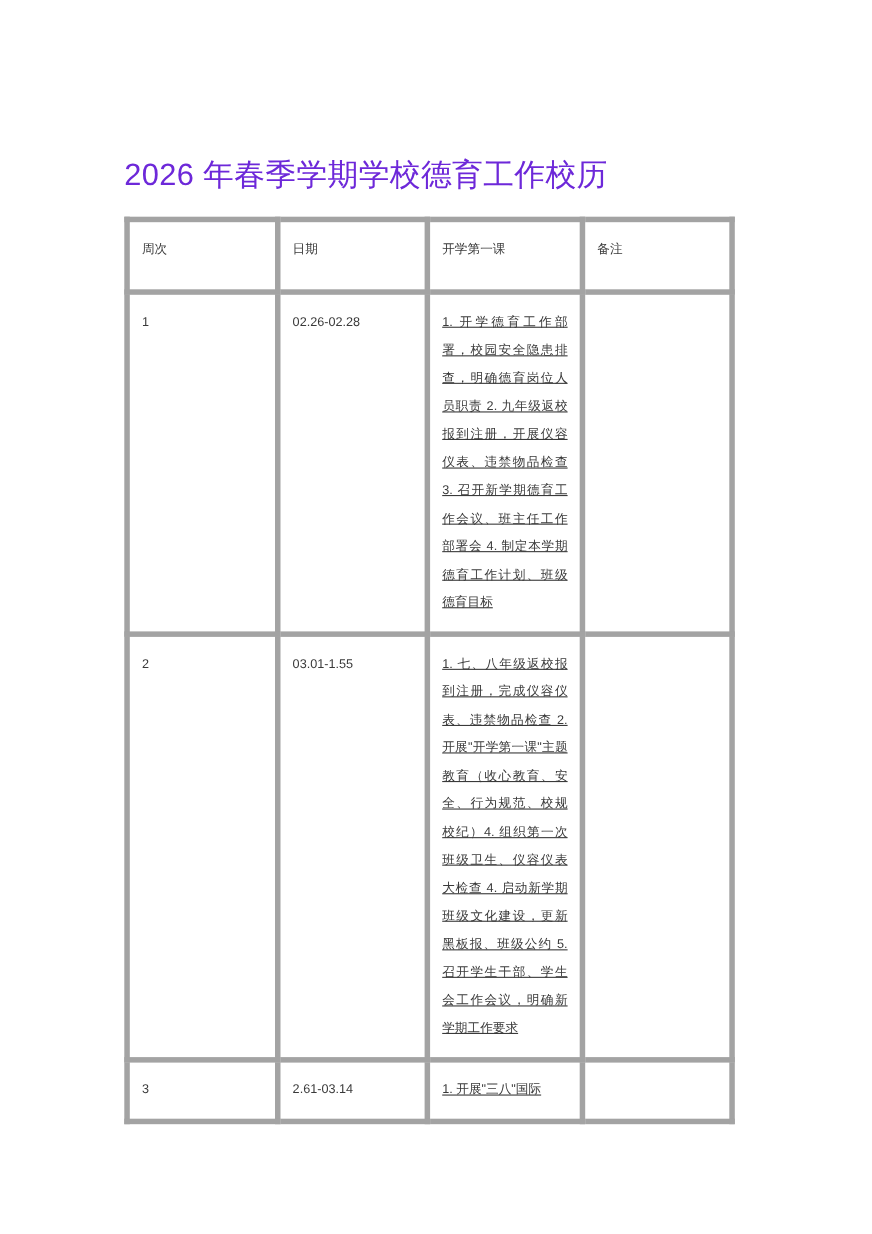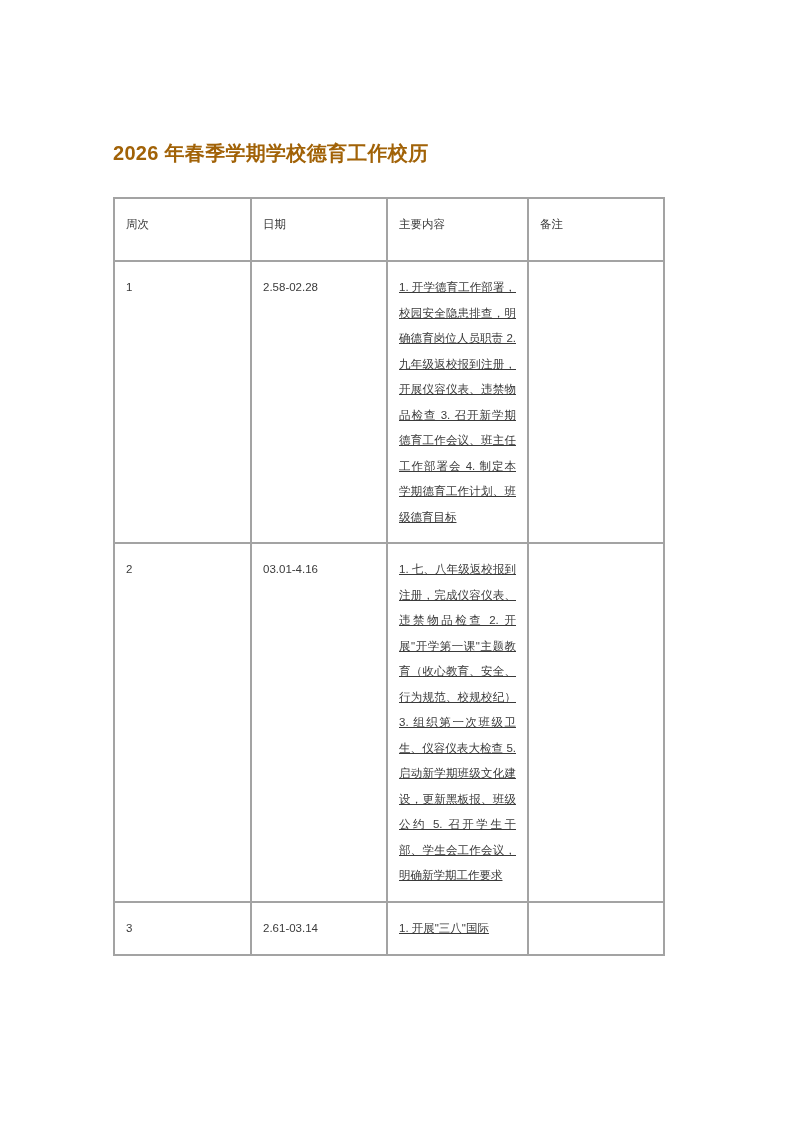--- a/index.html
+++ b/index.html
@@ -19,37 +19,37 @@
     width: 793px;
     height: 1122px;
     background: #ffffff;
     box-sizing: border-box;
   }
   .doc-title {
     position: absolute;
     left: 113px;
     top: 123px;
     width: 560px;
-    font-size: 20px;
-    font-weight: bold;
+    font-size: 28px;
+    font-weight: normal;
     letter-spacing: 0.3px;
     line-height: 34px;
-    color: #a16207;
+    color: #6d28d9;
     white-space: nowrap;
   }
   .calendar-table {
     position: absolute;
     left: 113px;
     top: 197px;
     width: 550px;
     border-collapse: collapse;
     table-layout: fixed;
   }
   .calendar-table td {
-    border: 2px solid #a3a3a3;
+    border: 5px solid #a3a3a3;
     vertical-align: top;
     padding: 13px 11px 12px 11px;
     font-size: 11.5px;
     line-height: 25.5px;
     color: #3a3a3a;
     word-break: break-all;
   }
   .calendar-table tr.head-row td {
     height: 28px;
     padding-bottom: 20px;
@@ -88,35 +88,35 @@
     <colgroup>
       <col class="col-week">
       <col class="col-date">
       <col class="col-content">
       <col class="col-remark">
     </colgroup>
     <tbody>
       <tr class="head-row">
         <td class="head-cell">周次</td>
         <td class="head-cell">日期</td>
-        <td class="head-cell">主要内容</td>
+        <td class="head-cell">开学第一课</td>
         <td class="head-cell">备注</td>
       </tr>
 
       <tr>
         <td class="cell-week">1</td>
-        <td class="cell-date">2.58-02.28</td>
+        <td class="cell-date">02.26-02.28</td>
         <td class="cell-content">1. 开学德育工作部署，校园安全隐患排查，明确德育岗位人员职责 2. 九年级返校报到注册，开展仪容仪表、违禁物品检查 3. 召开新学期德育工作会议、班主任工作部署会 4. 制定本学期德育工作计划、班级德育目标</td>
         <td class="cell-remark"></td>
       </tr>
 
       <tr>
         <td class="cell-week">2</td>
-        <td class="cell-date">03.01-4.16</td>
-        <td class="cell-content">1. 七、八年级返校报到注册，完成仪容仪表、违禁物品检查 2. 开展"开学第一课"主题教育（收心教育、安全、行为规范、校规校纪）3. 组织第一次班级卫生、仪容仪表大检查 5. 启动新学期班级文化建设，更新黑板报、班级公约 5. 召开学生干部、学生会工作会议，明确新学期工作要求</td>
+        <td class="cell-date">03.01-1.55</td>
+        <td class="cell-content">1. 七、八年级返校报到注册，完成仪容仪表、违禁物品检查 2. 开展"开学第一课"主题教育（收心教育、安全、行为规范、校规校纪）4. 组织第一次班级卫生、仪容仪表大检查 4. 启动新学期班级文化建设，更新黑板报、班级公约 5. 召开学生干部、学生会工作会议，明确新学期工作要求</td>
         <td class="cell-remark"></td>
       </tr>
 
       <tr class="row-last">
         <td class="cell-week">3</td>
         <td class="cell-date">2.61-03.14</td>
         <td class="cell-content">1. 开展"三八"国际</td>
         <td class="cell-remark"></td>
       </tr>
     </tbody>

